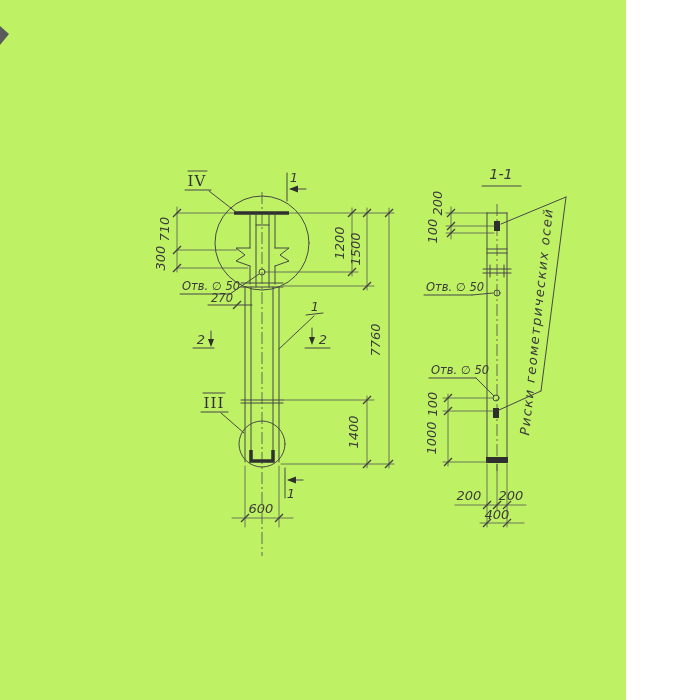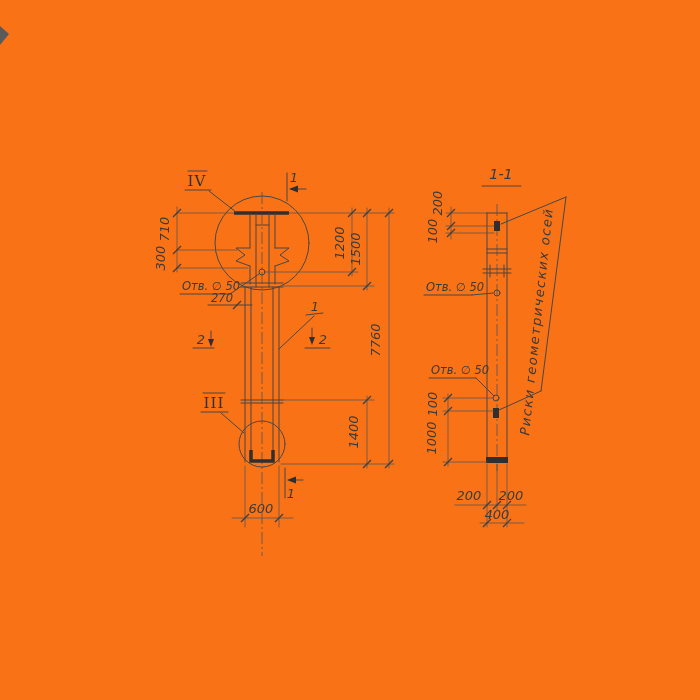--- a/index.html
+++ b/index.html
@@ -1,16 +1,16 @@
 <!DOCTYPE html>
 <html><head>
 <meta charset="utf-8">
 <style>
   html,body{margin:0;padding:0;background:#ffffff;}
-  .page{position:relative;width:700px;height:700px;background:#f97316;overflow:hidden;}
+  .page{position:relative;width:626px;height:700px;background:#bef264;overflow:hidden;}
   svg{position:absolute;left:0;top:0;}
   .ln{stroke:#474747;stroke-width:1;fill:none;stroke-linecap:round;}
   .lt{stroke:#555555;stroke-width:.8;fill:none;stroke-linecap:round;}
   .thk{stroke:#2f2f2f;stroke-width:3.5;fill:none;stroke-linecap:butt;}
   .cl{stroke:#5a5a5a;stroke-width:.9;fill:none;stroke-dasharray:12 3 2 3;}
   .tick{stroke:#3f3f3f;stroke-width:1.2;fill:none;}
   .fillD{fill:#2f2f2f;stroke:none;}
   .t{font:italic 13px "DejaVu Sans",sans-serif;fill:#3b3b3b;}
   .ts{font:italic 11.5px "DejaVu Sans",sans-serif;fill:#3b3b3b;}
   .tr{font:15px "DejaVu Serif",serif;fill:#303030;letter-spacing:1px;}

